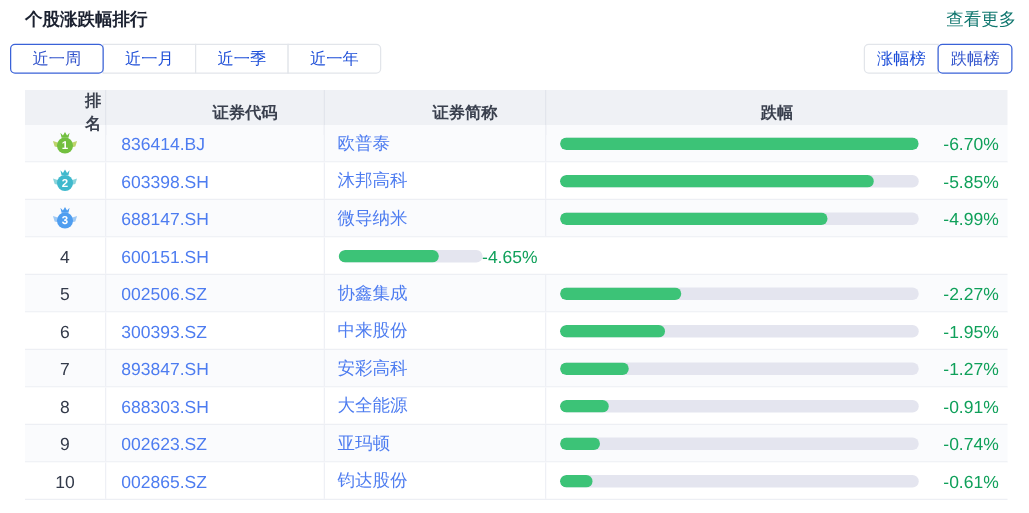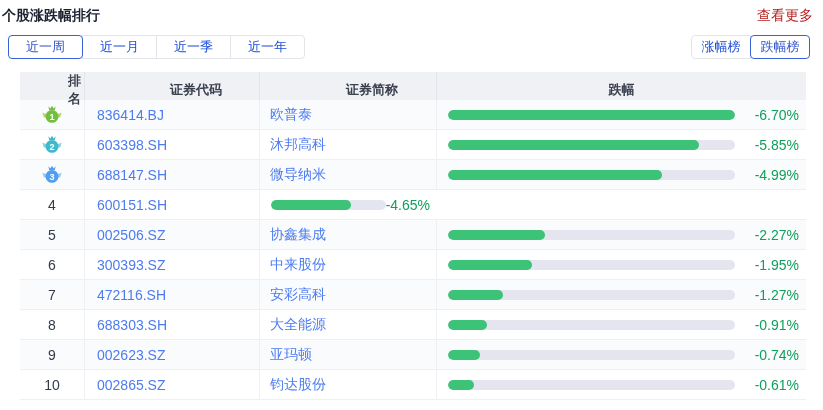--- a/index.html
+++ b/index.html
@@ -1,22 +1,22 @@
 <!DOCTYPE html>
 <html><head>
 <meta charset="utf-8">
 <style>
   * { box-sizing: border-box; margin: 0; padding: 0; }
   html, body { width: 823px; height: 410px; background: #fff; overflow: hidden; }
   body { font-family: "Liberation Sans", "DejaVu Sans", sans-serif; }
 
   .topbar { display: flex; justify-content: space-between; align-items: center;
-            padding: 8px 10px 0 2px; height: 24px; gap: 13px; }
+            padding: 8px 10px 0 20px; height: 24px; gap: 13px; }
   .title { font-size: 14px; font-weight: bold; color: #1b2130; }
-  .more  { font-size: 14px; color: #b91c1c; cursor: pointer; text-decoration: none; }
+  .more  { font-size: 14px; color: #0f766e; cursor: pointer; text-decoration: none; }
 
   .tabsrow { display: flex; justify-content: space-between; margin: 11px 13px 0 8px; height: 24px; }
   .tabgroup { display: flex; }
   .tab { position: relative; width: 75px; height: 24px; border: 1px solid #e2e5ea;
          margin-left: -1px; display: flex; align-items: center; justify-content: center;
          font-size: 13px; color: #1d4ed8; background: #fff; cursor: pointer; }
   .tab:first-child { margin-left: 0; border-radius: 4px 0 0 4px; }
   .tab:last-child  { border-radius: 0 4px 4px 0; }
   .tab.selected { border-color: #3a62d8; z-index: 2; color: #3355cc; font-weight: normal; border-radius: 4px; }
   .board .tab { width: 60px; }
@@ -171,21 +171,21 @@
             <div class="bar-track">
               <div class="bar-fill" style="width: 29.1%;"></div>
             </div>
             <div class="pct">-1.95%</div>
           </div>
         </div>
         <div class="row">
           <div class="td-rank">
             <span>7</span>
           </div>
-          <div class="td-code">472116.SH</div>
+          <div class="td-code">893847.SH</div>
           <div class="td-name">安彩高科</div>
           <div class="td-change">
             <div class="bar-track">
               <div class="bar-fill" style="width: 19%;"></div>
             </div>
             <div class="pct">-1.27%</div>
           </div>
         </div>
         <div class="row">
           <div class="td-rank">

